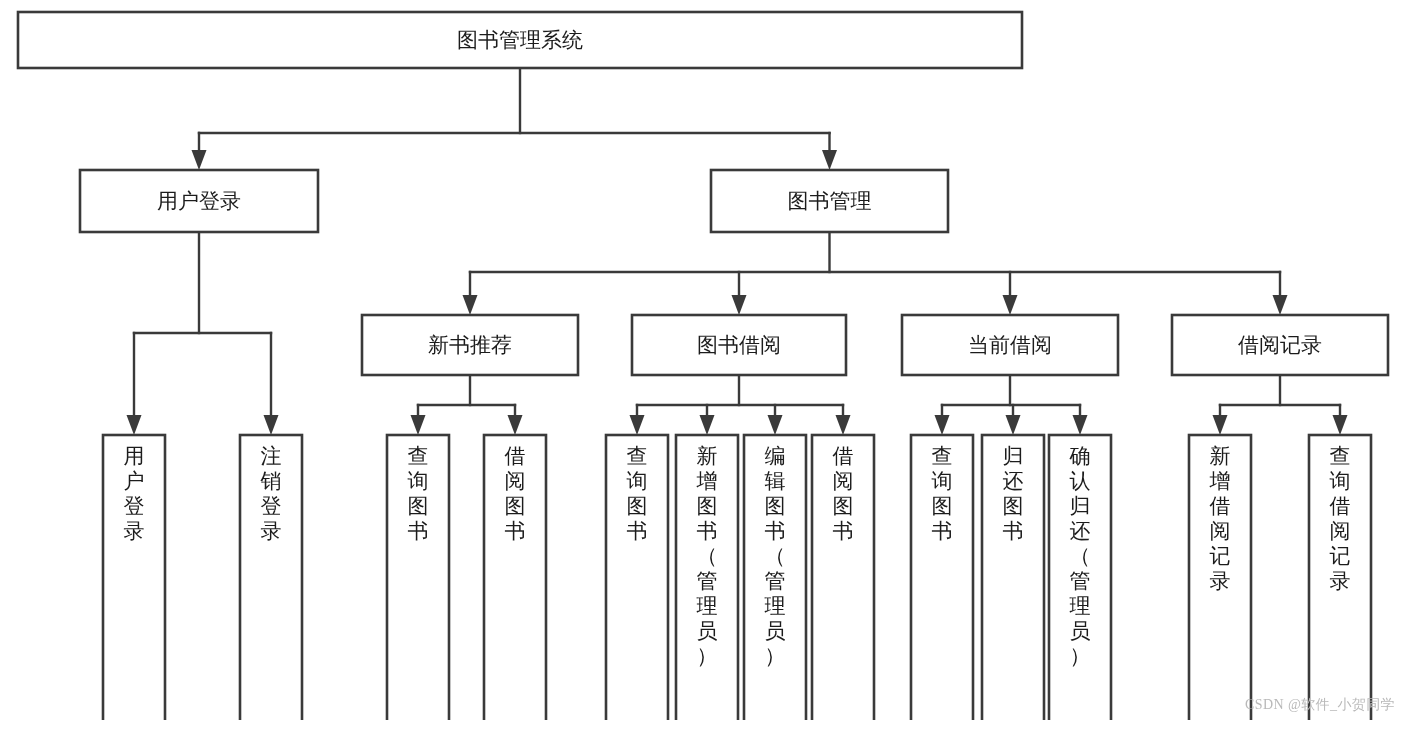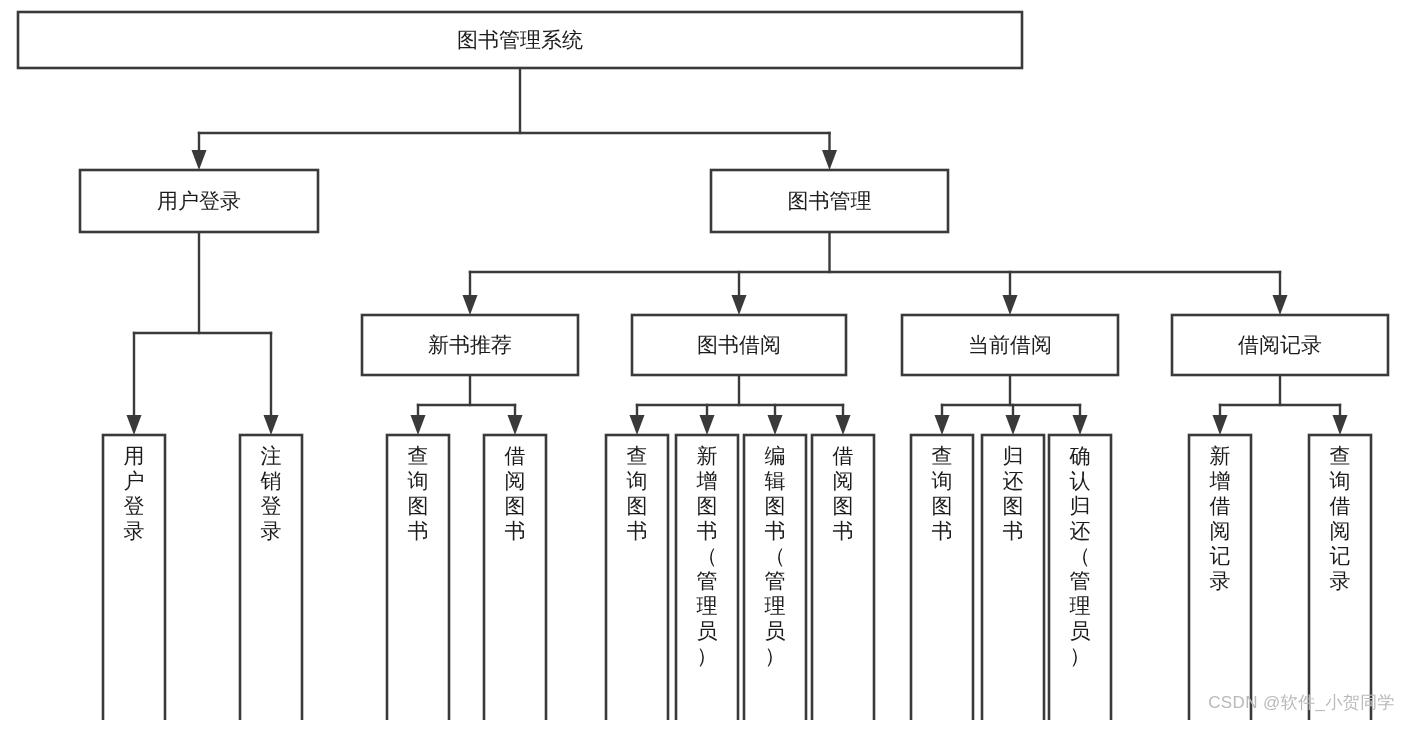--- a/index.html
+++ b/index.html
@@ -50,22 +50,22 @@
   .node-label-v {
     font-family: "DejaVu Sans", "Liberation Sans", sans-serif;
     font-size: 21px;
     fill: #1c1c1c;
     text-anchor: middle;
   }
   .watermark {
     position: absolute;
     right: 10px;
     bottom: 6px;
-    font-family: Liberation Sans, sans-serif;
-    font-size: 17px;
+    font-family: Liberation Serif, serif;
+    font-size: 14px;
     color: #b9b9b9;
     letter-spacing: 0.4px;
     white-space: nowrap;
     user-select: none;
   }
 </style>
 </head>
 <body>
 
 <div id="canvas">

